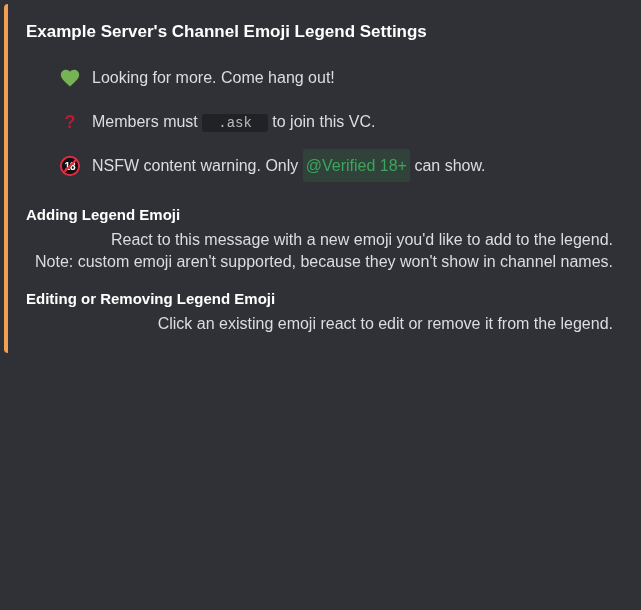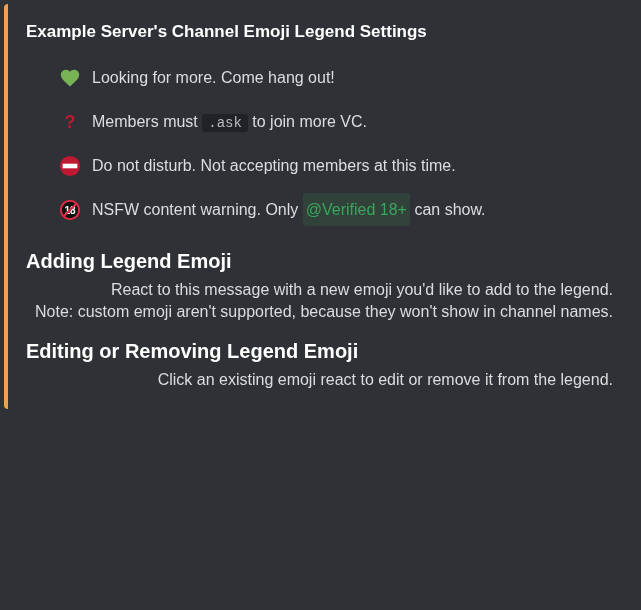--- a/index.html
+++ b/index.html
@@ -43,36 +43,36 @@
       width: 24px;
       height: 24px;
       display: inline-flex;
       align-items: center;
       justify-content: center;
       font-size: 22px;
       flex-shrink: 0;
     }
     .code-inline {
       background: #202225;
-      padding: 1px 6px;
+      padding: 1px 16px;
       border-radius: 3px;
       font-family: Consolas, "Courier New", monospace;
       font-size: 14px;
       color: #b9bbbe;
     }
     .mention {
       background: rgba(59, 165, 92, 0.15);
       color: #3ba55c;
       padding: 8px 3px;
       border-radius: 3px;
     }
     .section-heading {
       color: #ffffff;
       font-weight: 700;
-      font-size: 20px;
+      font-size: 15px;
       margin-bottom: 6px;
     }
     .section-body {
       color: #dcddde;
       font-size: 16px;
       line-height: 1.4;
       margin-bottom: 16px;
       text-align: right;
     }
     .section-body:last-child {
@@ -99,33 +99,24 @@
     <span class="legend-text">Looking for more. Come hang out!</span>
   </div>
 
   <div class="legend-row">
     <span class="emoji">
       <svg viewBox="0 0 24 24" width="18" height="22">
         <text x="12" y="20" text-anchor="middle" font-size="24" font-weight="bold" fill="#be1931">?</text>
       </svg>
     </span>
     <span class="legend-text">
-      <span>Members must </span><span class="code-inline">.ask</span><span> to join more VC.</span>
+      <span>Members must </span><span class="code-inline">.ask</span><span> to join this VC.</span>
     </span>
   </div>
 
-  <div class="legend-row">
-    <span class="emoji">
-      <svg viewBox="0 0 24 24" width="22" height="22">
-        <circle cx="12" cy="12" r="11" fill="#be1931"></circle>
-        <rect x="4" y="9.5" width="16" height="5" fill="#ffffff"></rect>
-      </svg>
-    </span>
-    <span class="legend-text">Do not disturb. Not accepting members at this time.</span>
-  </div>
 
 
   <div class="legend-row" style="margin-bottom:28px;">
     <span class="emoji">
       <svg viewBox="0 0 24 24" width="22" height="22">
         <circle cx="12" cy="12" r="11" fill="#111111"></circle>
         <text x="12" y="16.5" text-anchor="middle" font-size="11" font-weight="bold" fill="#ffffff">18</text>
         <circle cx="12" cy="12" r="10" fill="none" stroke="#dd2e44" stroke-width="2.2"></circle>
         <line x1="5" y1="19" x2="19" y2="5" stroke="#dd2e44" stroke-width="2.2"></line>
       </svg>

